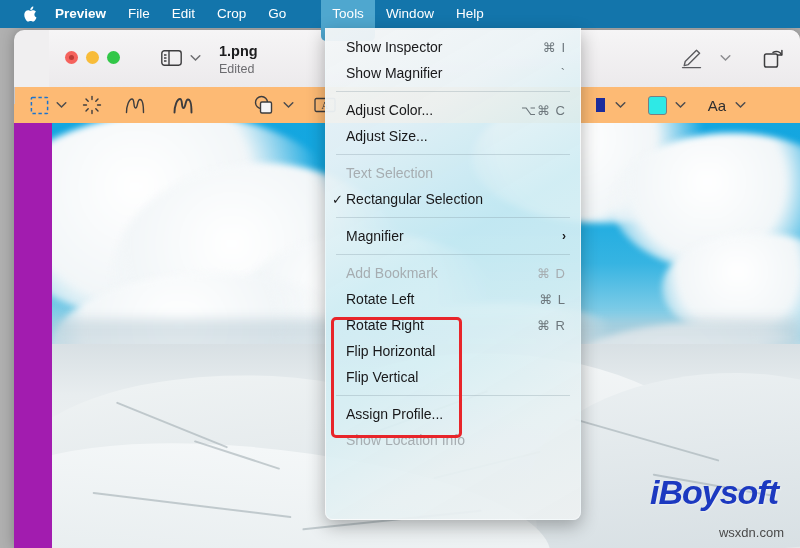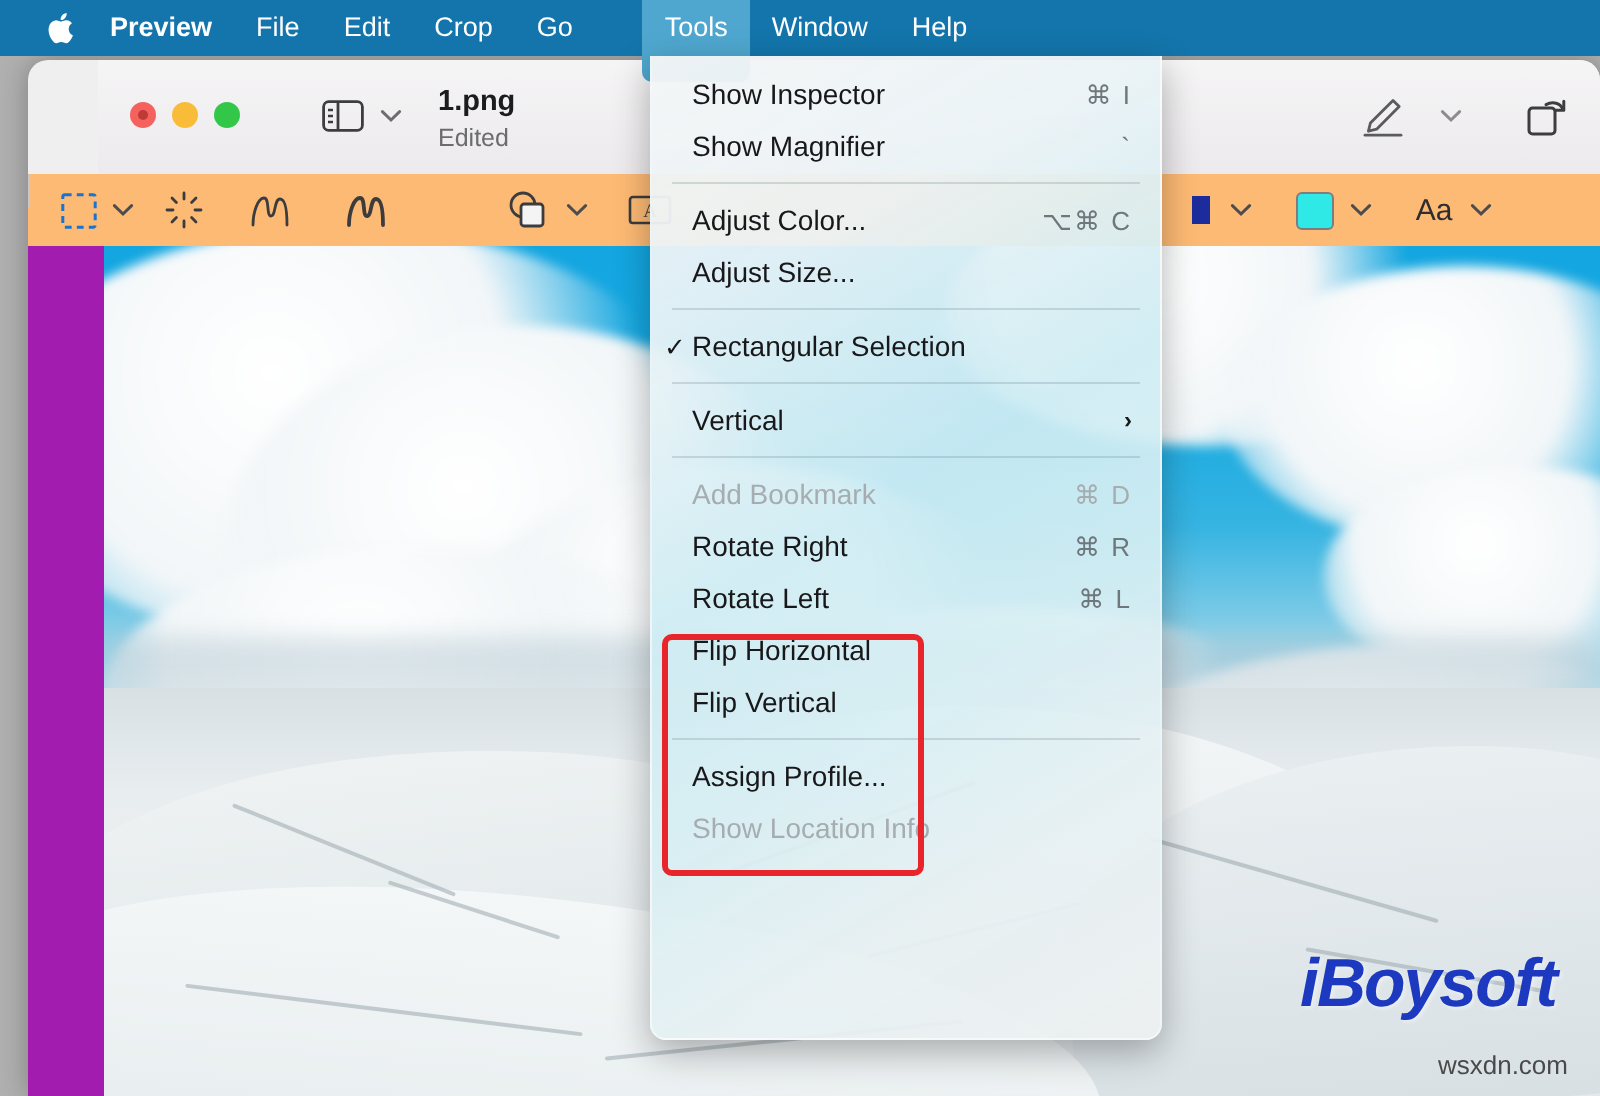--- a/index.html
+++ b/index.html
@@ -496,43 +496,46 @@
       </div>
       <div class="menu-sep"></div>
       <div class="menu-item">
         <span class="mi-label">Adjust Color...</span>
         <span class="mi-short">⌥⌘ C</span>
       </div>
       <div class="menu-item">
         <span class="mi-label">Adjust Size...</span>
       </div>
       <div class="menu-sep"></div>
+      <div class="menu-item disabled">
+        <span class="mi-label">Text Selection</span>
+      </div>
       <div class="menu-item">
         <span class="mi-check">✓</span>
         <span class="mi-label">Rectangular Selection</span>
       </div>
       <div class="menu-sep"></div>
       <div class="menu-item">
-        <span class="mi-label">Vertical</span>
+        <span class="mi-label">Magnifier</span>
         <span class="mi-arrow">›</span>
       </div>
       <div class="menu-sep"></div>
       <div class="menu-item disabled">
         <span class="mi-label">Add Bookmark</span>
         <span class="mi-short">⌘ D</span>
       </div>
       <div class="menu-item">
+        <span class="mi-label">Rotate Left</span>
+        <span class="mi-short">⌘ L</span>
+      </div>
+      <div class="menu-item">
         <span class="mi-label">Rotate Right</span>
         <span class="mi-short">⌘ R</span>
       </div>
       <div class="menu-item">
-        <span class="mi-label">Rotate Left</span>
-        <span class="mi-short">⌘ L</span>
-      </div>
-      <div class="menu-item">
         <span class="mi-label">Flip Horizontal</span>
       </div>
       <div class="menu-item">
         <span class="mi-label">Flip Vertical</span>
       </div>
       <div class="menu-sep"></div>
       <div class="menu-item">
         <span class="mi-label">Assign Profile...</span>
       </div>
       <div class="menu-item disabled">

